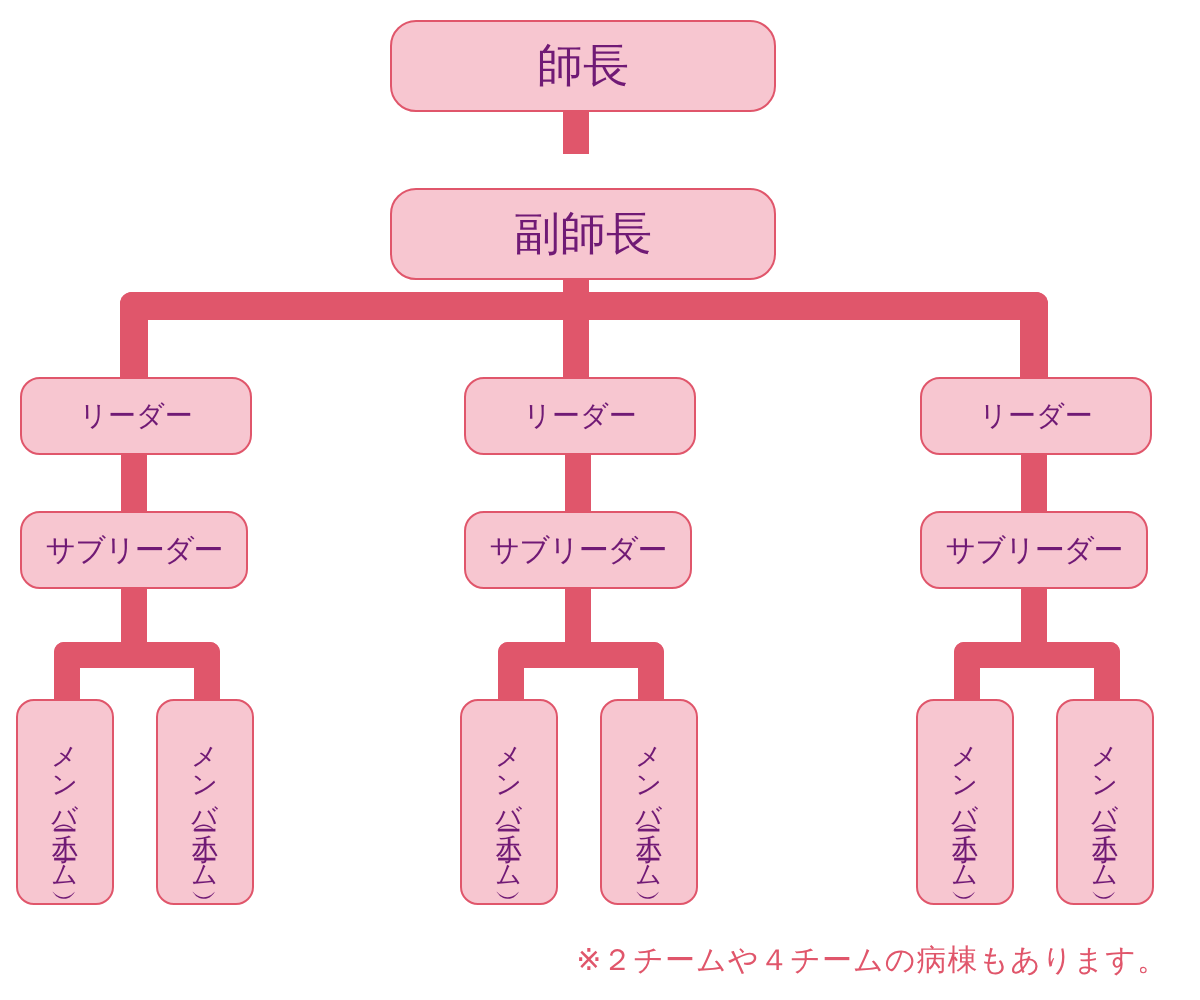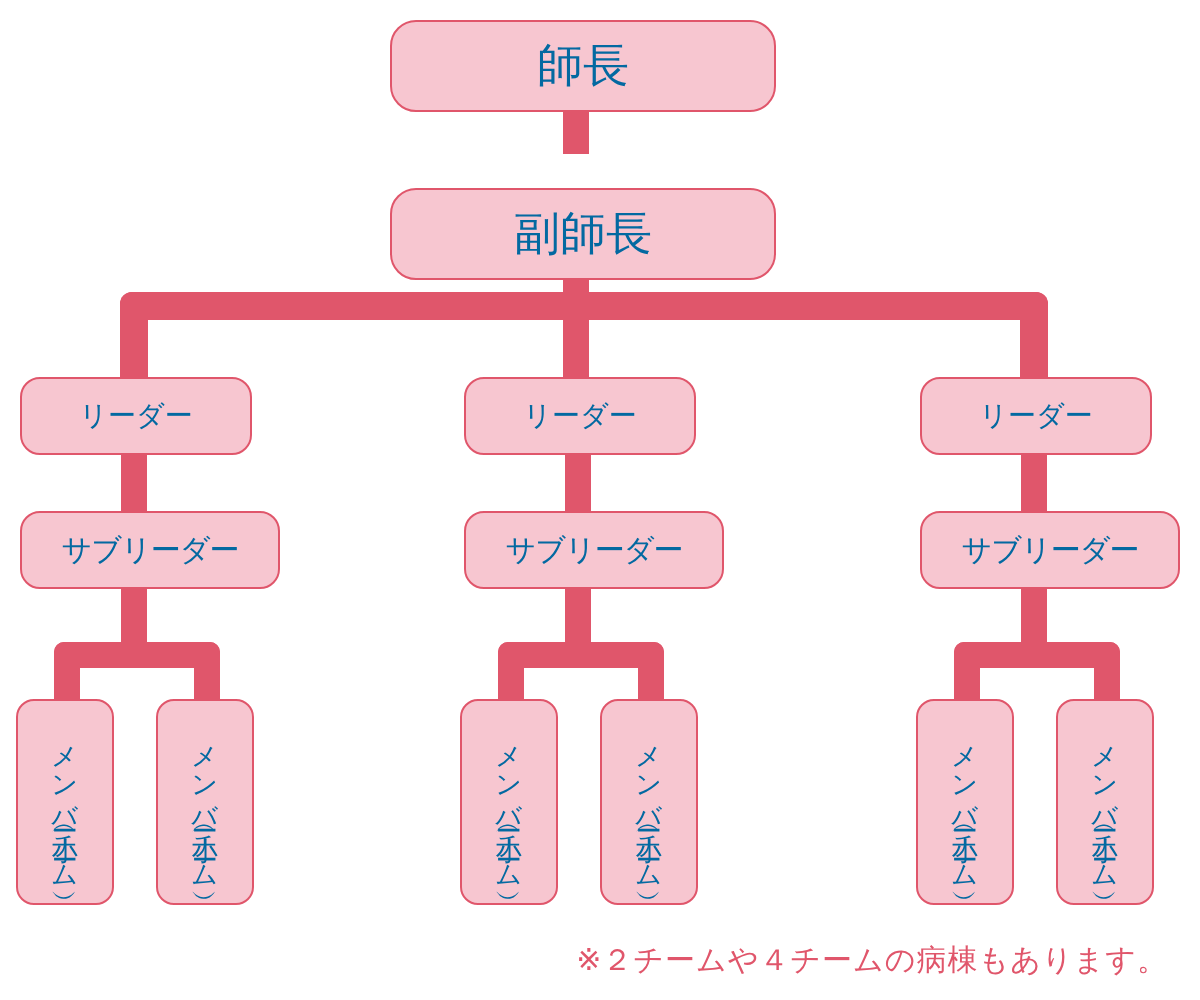--- a/index.html
+++ b/index.html
@@ -1,24 +1,24 @@
 <!DOCTYPE html>
 <html><head>
 <meta charset="utf-8">
 <style>
   html, body { margin: 0; padding: 0; background: #ffffff; }
   body { width: 1200px; height: 1000px; position: relative; overflow: hidden;
          font-family: "DejaVu Sans", "Liberation Sans", sans-serif; }
   .line { position: absolute; background: #e0566b; }
   .box { position: absolute; box-sizing: border-box; background: #f7c6d0;
-         border: 2px solid #e0566b; color: #0369a1;
+         border: 2px solid #e0566b; color: #701a75;
          display: flex; align-items: center; justify-content: center; }
   .top { left: 390px; width: 386px; height: 92px; border-radius: 26px; font-size: 46px; }
   .leader { width: 232px; height: 78px; border-radius: 20px; font-size: 28px; }
-  .sub { width: 260px; height: 78px; border-radius: 20px; font-size: 30px; white-space: nowrap; letter-spacing: -1px; }
+  .sub { width: 228px; height: 78px; border-radius: 20px; font-size: 30px; white-space: nowrap; letter-spacing: -1px; }
   .member { width: 98px; height: 206px; border-radius: 18px; font-size: 26px;
             writing-mode: vertical-rl; text-orientation: upright; line-height: 1.55; }
   .footnote { position: absolute; right: 32px; top: 940px; font-size: 30px; color: #e0566b; letter-spacing: 1px; }
 </style>
 </head>
 <body>
 
 <div class="line" style="left:563px;top:110px;width:26px;height:44px;"></div>
 <div class="line" style="left:563px;top:240px;width:26px;height:140px;"></div>
 <div class="line" style="left:120px;top:292px;width:928px;height:28px;border-radius:12px 12px 0 0;"></div>

